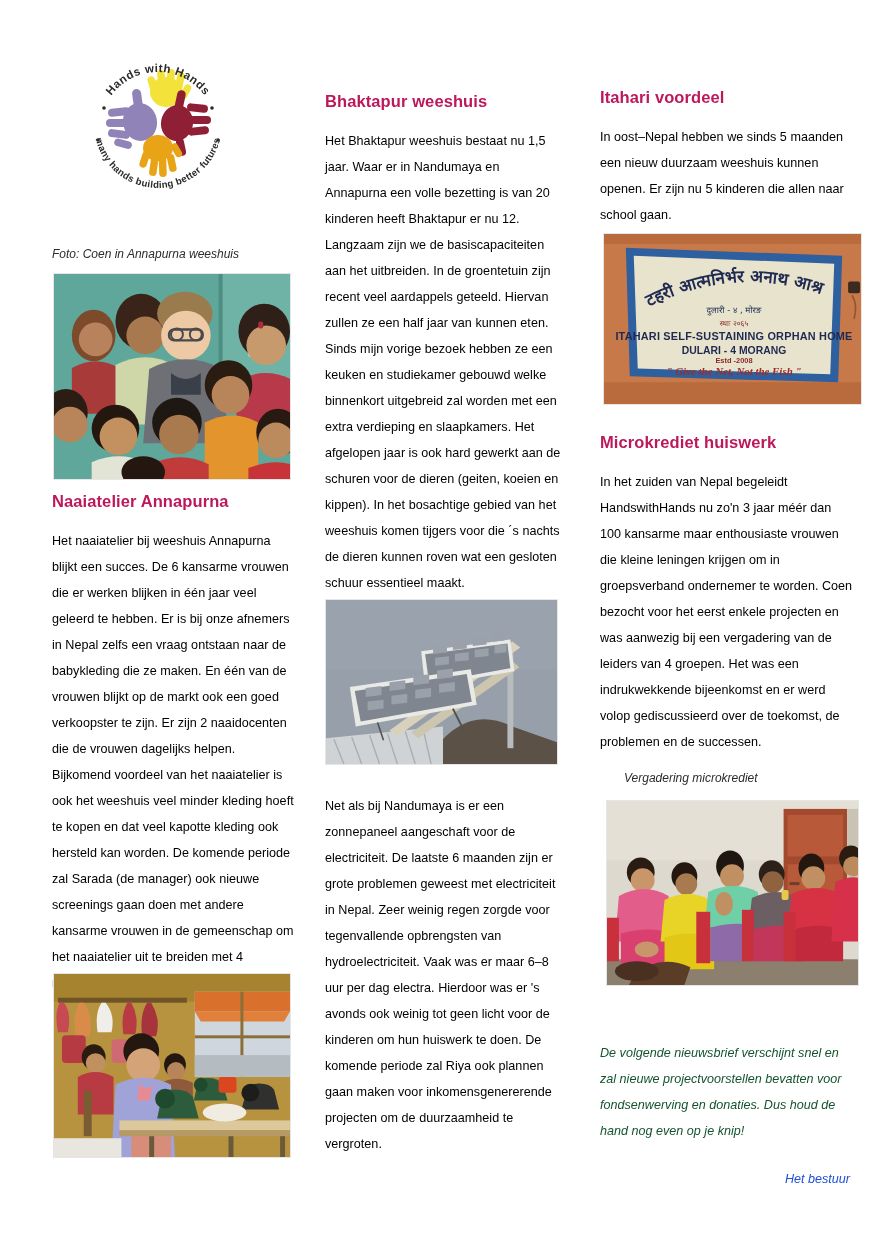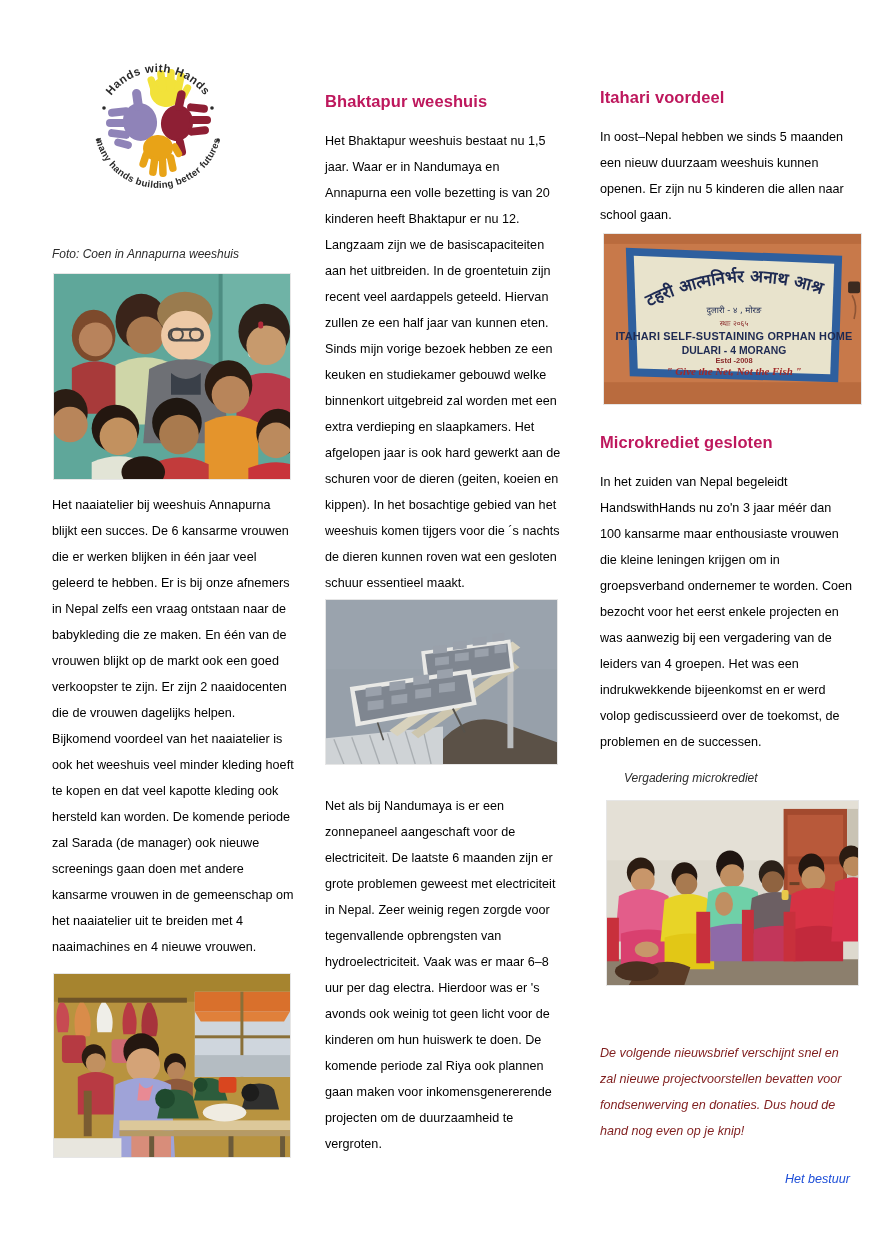--- a/index.html
+++ b/index.html
@@ -43,21 +43,21 @@
     font-style: italic;
     line-height: 26px;
     margin: 0;
     color: #2b2b2b;
   }
   .closing {
     font-size: 12.6px;
     font-style: italic;
     line-height: 26px;
     margin: 0;
-    color: #7f1d1d;
+    color: #14532d;
   }
   .signature {
     font-size: 12.6px;
     font-style: italic;
     line-height: 26px;
     margin: 22px 0 0 0;
     text-align: right;
     color: #1d4ed8;
   }
 
@@ -205,20 +205,21 @@
       <ellipse cx="12" cy="140" rx="22" ry="24" fill="#2b1d14"></ellipse>
       <circle cx="16" cy="152" r="18" fill="#b8855a"></circle>
       <ellipse cx="226" cy="160" rx="22" ry="24" fill="#281a12"></ellipse>
       <circle cx="224" cy="168" r="18" fill="#bb8a5d"></circle>
       <path d="M196,196 q30,-12 52,0 l0,11 l-52,0 z" fill="#c8333a"></path>
       <ellipse cx="90" cy="200" rx="22" ry="16" fill="#241710"></ellipse>
     </svg>
   </div>
 
   <div id="block-atelier" class="col-block">
+    <h2 class="section-title">Naaiatelier Annapurna</h2>
     <p class="body-text">Het naaiatelier bij weeshuis Annapurna blijkt een succes. De 6 kansarme vrouwen die er werken blijken in één jaar veel geleerd te hebben. Er is bij onze afnemers in Nepal zelfs een vraag ontstaan naar de babykleding die ze maken. En één van de vrouwen blijkt op de markt ook een goed verkoopster te zijn. Er zijn 2 naaidocenten die de vrouwen dagelijks helpen. Bijkomend voordeel van het naaiatelier is ook het weeshuis veel minder kleding hoeft te kopen en dat veel kapotte kleding ook hersteld kan worden. De komende periode zal Sarada (de manager) ook nieuwe screenings gaan doen met andere kansarme vrouwen in de gemeenschap om het naaiatelier uit te breiden met 4 naaimachines en 4 nieuwe vrouwen.</p>
   </div>
 
   <div id="photo-atelier" class="photo">
     <svg viewBox="0 0 238 185" preserveAspectRatio="none">
       <rect width="238" height="185" fill="#b8933f"></rect>
       <rect x="0" y="0" width="238" height="28" fill="#a6842f"></rect>
 
       <rect x="142" y="18" width="96" height="86" fill="#cfd6dd"></rect>
       <rect x="142" y="18" width="96" height="20" fill="#d9702c"></rect>
@@ -363,21 +364,21 @@
       <text x="131" y="121" text-anchor="middle" font-family="'Liberation Sans', sans-serif" font-size="10.5" font-weight="bold" fill="#1e2a52">DULARI - 4 MORANG</text>
       <text x="131" y="131" text-anchor="middle" font-family="'Liberation Sans', sans-serif" font-size="7.5" font-weight="bold" fill="#8a2b2b">Estd -2008</text>
       <text x="131" y="143" text-anchor="middle" font-family="'Liberation Serif', serif" font-size="11" font-style="italic" font-weight="bold" fill="#a02a2a">" Give the Net, Not the Fish "</text>
 
       <rect x="246" y="48" width="12" height="12" rx="2" fill="#3c2a20"></rect>
       <path d="M250,62 q6,10 2,24" stroke="#8e5434" stroke-width="1.6" fill="none"></path>
     </svg>
   </div>
 
   <div id="block-micro">
-    <h2 class="section-title">Microkrediet gesloten</h2>
+    <h2 class="section-title">Microkrediet huiswerk</h2>
     <p class="body-text">In het zuiden van Nepal begeleidt HandswithHands nu zo'n 3 jaar méér dan 100 kansarme maar enthousiaste vrouwen die kleine leningen krijgen om in groepsverband ondernemer te worden. Coen bezocht voor het eerst enkele projecten en was aanwezig bij een vergadering van de leiders van 4 groepen. Het was een indrukwekkende bijeenkomst en er werd volop  gediscussieerd over de toekomst, de problemen en de successen.</p>
   </div>
 
   <div id="caption-micro">
     <p class="caption">Vergadering microkrediet</p>
   </div>
 
   <div id="photo-meeting" class="photo">
     <svg viewBox="0 0 253 186" preserveAspectRatio="none">
       <rect width="253" height="186" fill="#ddd9ce"></rect>

